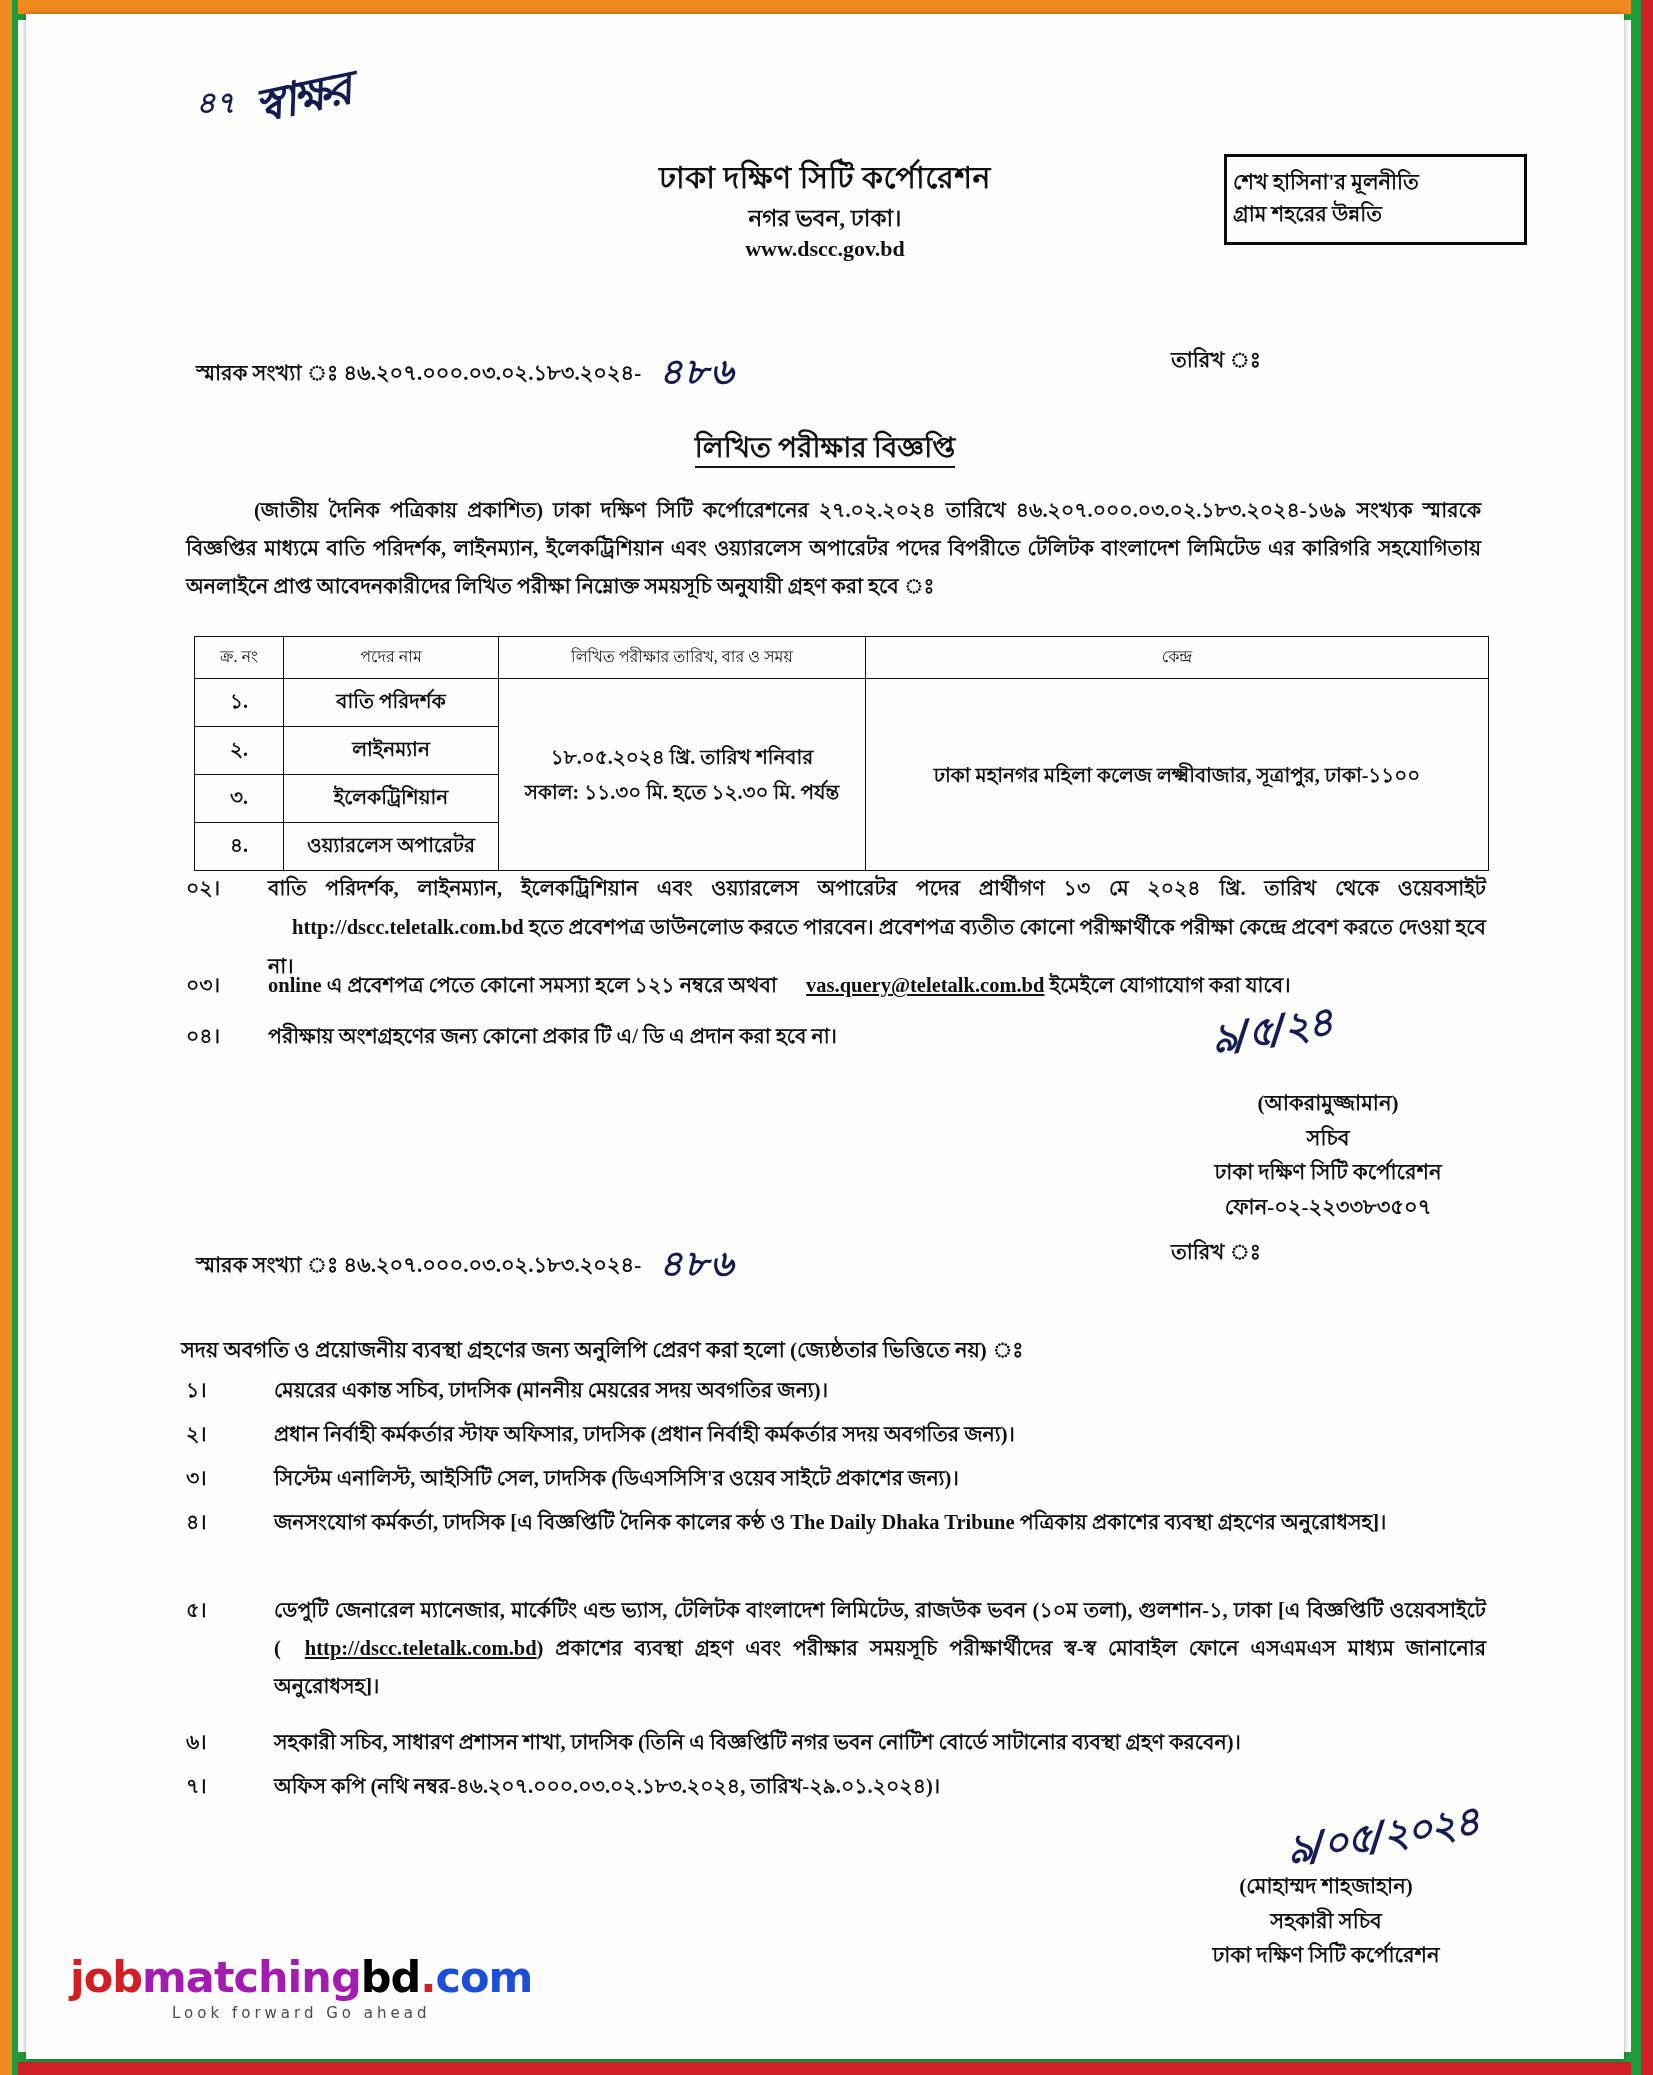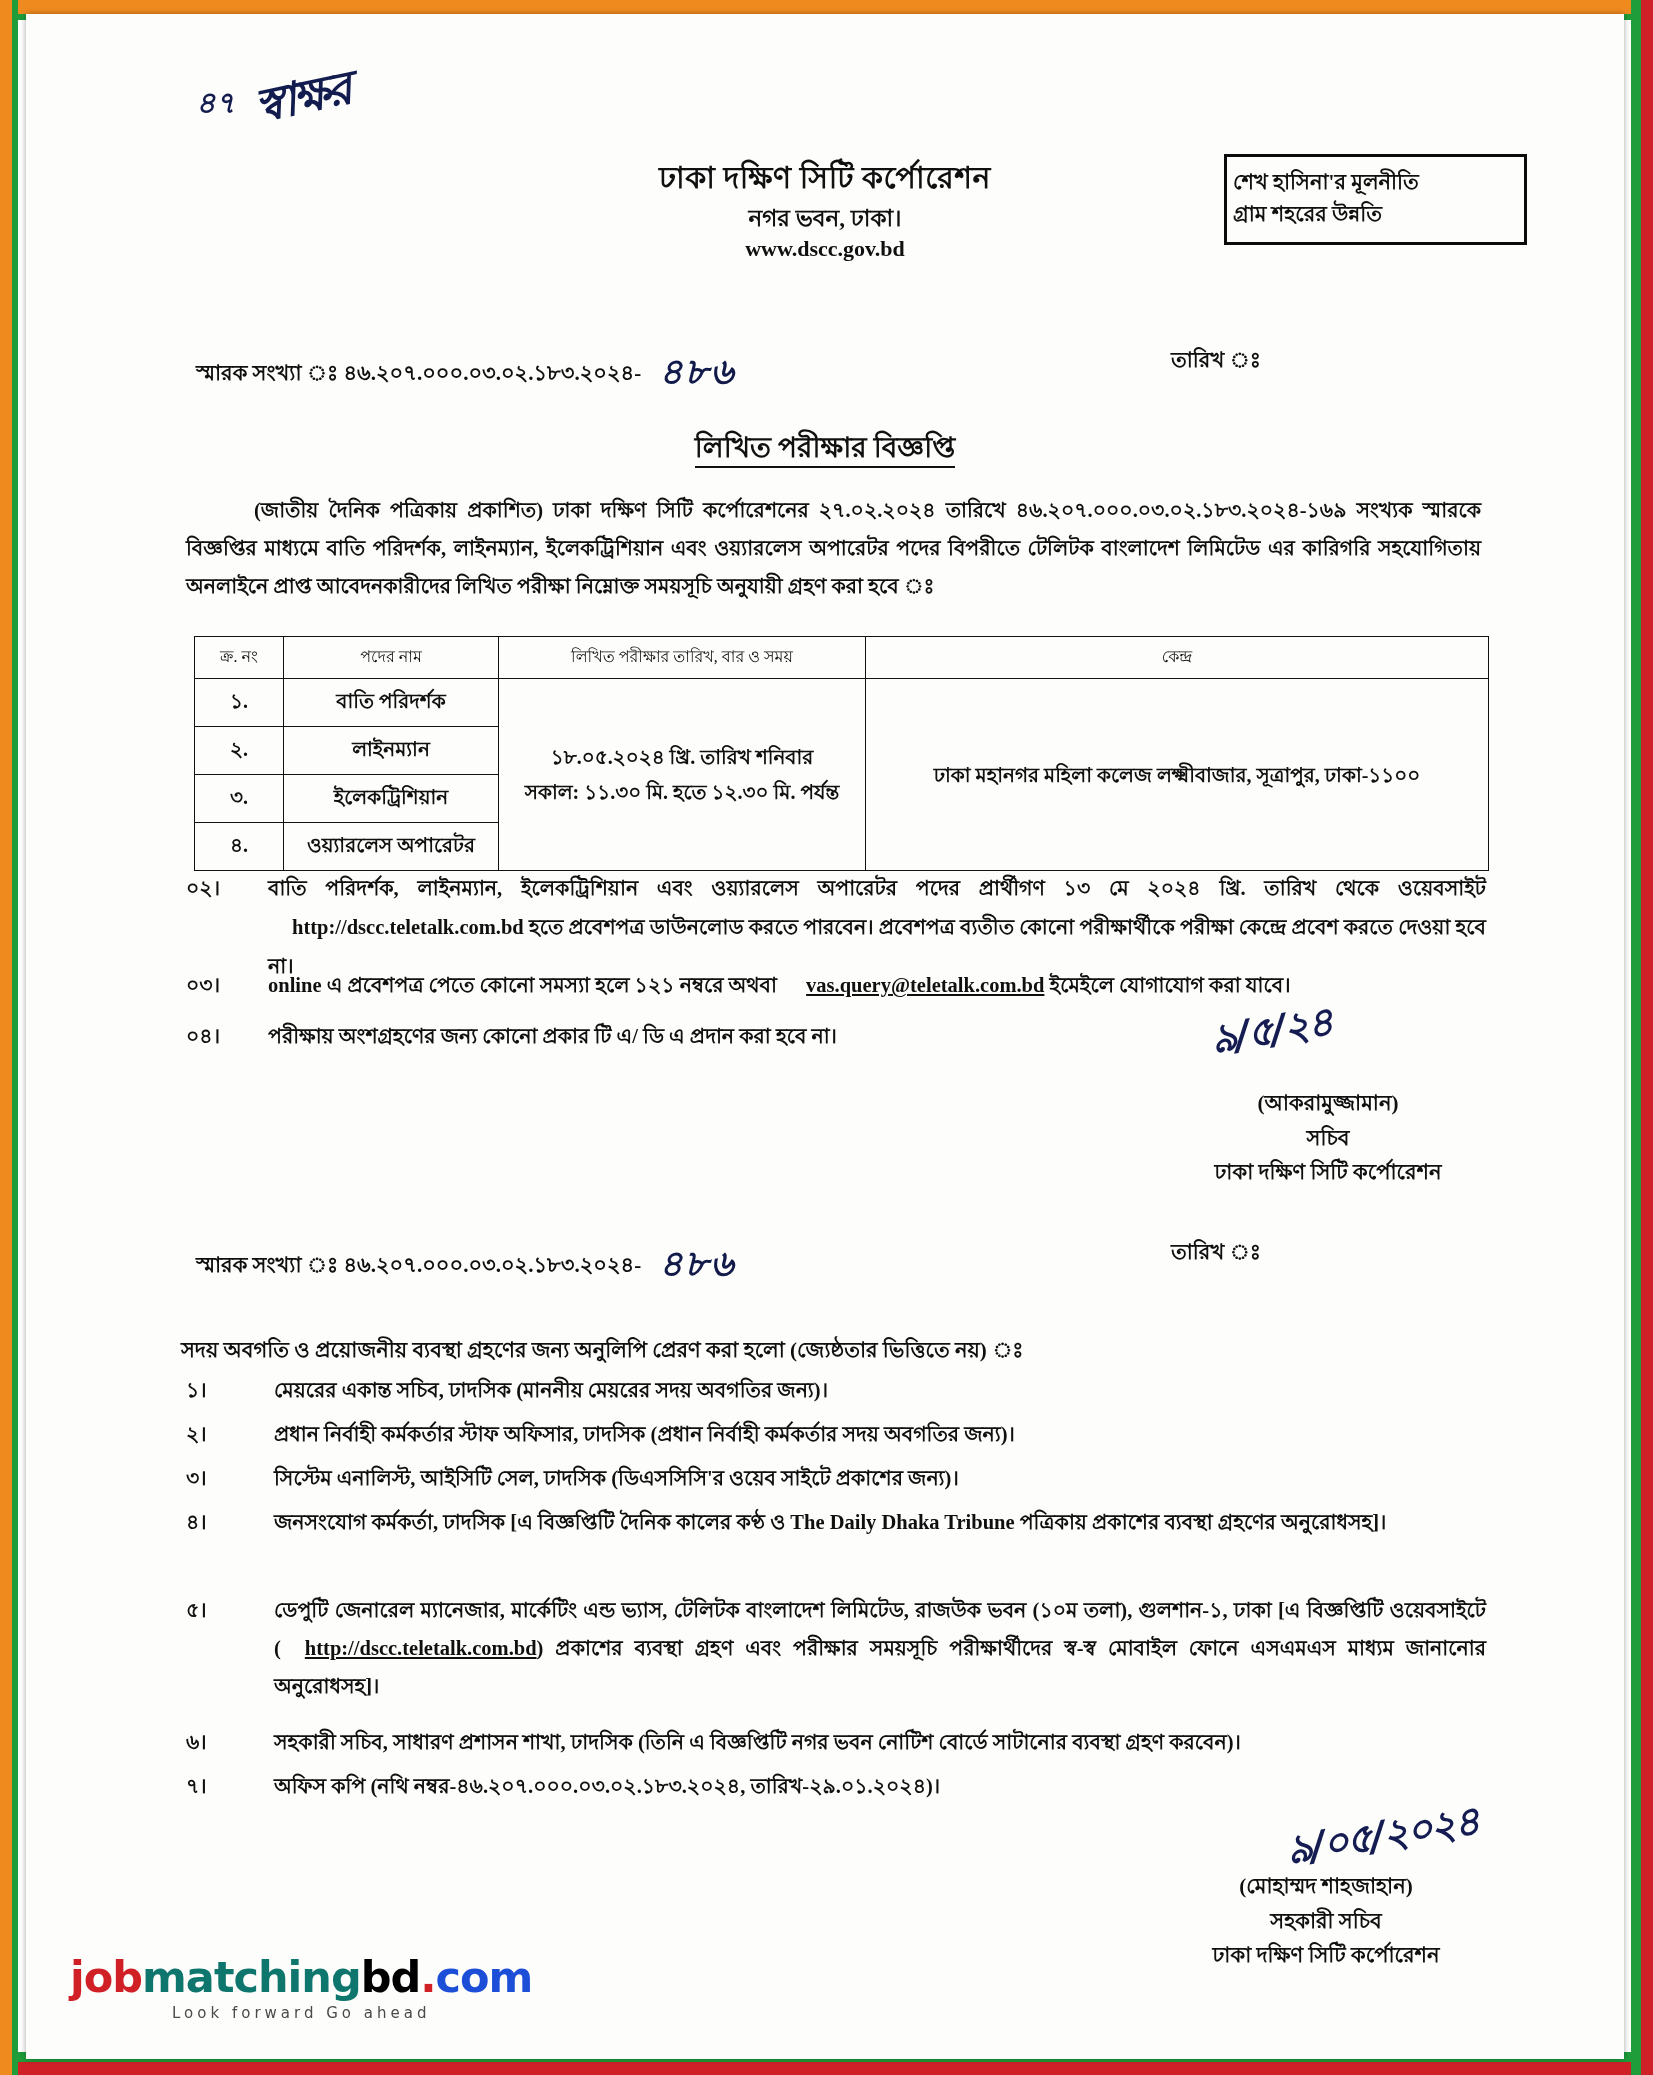--- a/index.html
+++ b/index.html
@@ -136,21 +136,21 @@
   .hand-top .a { font-size:30px; }
   .hand-top .b {
     font-size:46px; letter-spacing:-3px; display:inline-block;
     transform:rotate(-12deg); margin-left:20px;
   }
 
   
   .wm { position:absolute; left:44px; top:1938px; }
   .wm-main { font-family:"DejaVu Sans",sans-serif; font-weight:700; font-size:43px; letter-spacing:-1px; }
   .wm-main .j { color:#d11f26; }
-  .wm-main .o { color:#0f766e; }
+  .wm-main .o { color:#a21caf; }
   .wm-main .b { color:#000000; }
   .wm-main .dot { color:#d11f26; }
   .wm-main .com { color:#1d4ed8; }
   .wm-sub {
     font-family:"DejaVu Sans",sans-serif; font-size:15px; letter-spacing:4px;
     color:#4a4a4a; margin-top:2px; text-align:center;
   }
 </style>
 </head>
 <body>
@@ -247,20 +247,21 @@
     <span class="txt">পরীক্ষায় অংশগ্রহণের জন্য কোনো প্রকার টি এ/ ডি এ প্রদান করা হবে না।</span>
   </div>
 
   <div style="position:absolute;left:1185px;top:985px;">
     <span class="scribble">৯/৫/২৪</span>
   </div>
   <div class="sig bn" style="left:1092px;top:1072px;width:420px;">
     <div class="name">(আকরামুজ্জামান)</div>
     <div>সচিব</div>
     <div>ঢাকা দক্ষিণ সিটি কর্পোরেশন</div>
+    <div>ফোন-০২-২২৩৩৮৩৫০৭</div>
   </div>
 
   <div class="memo-row" style="top:1222px;">
     <div class="memo-left bn">
       <span>স্মারক সংখ্যা ঃ ৪৬.২০৭.০০০.০৩.০২.১৮৩.২০২৪-</span><span class="memo-hand">৪৮৬</span>
     </div>
     <div class="memo-right bn">
       <span>তারিখ ঃ</span>
       
     </div>

